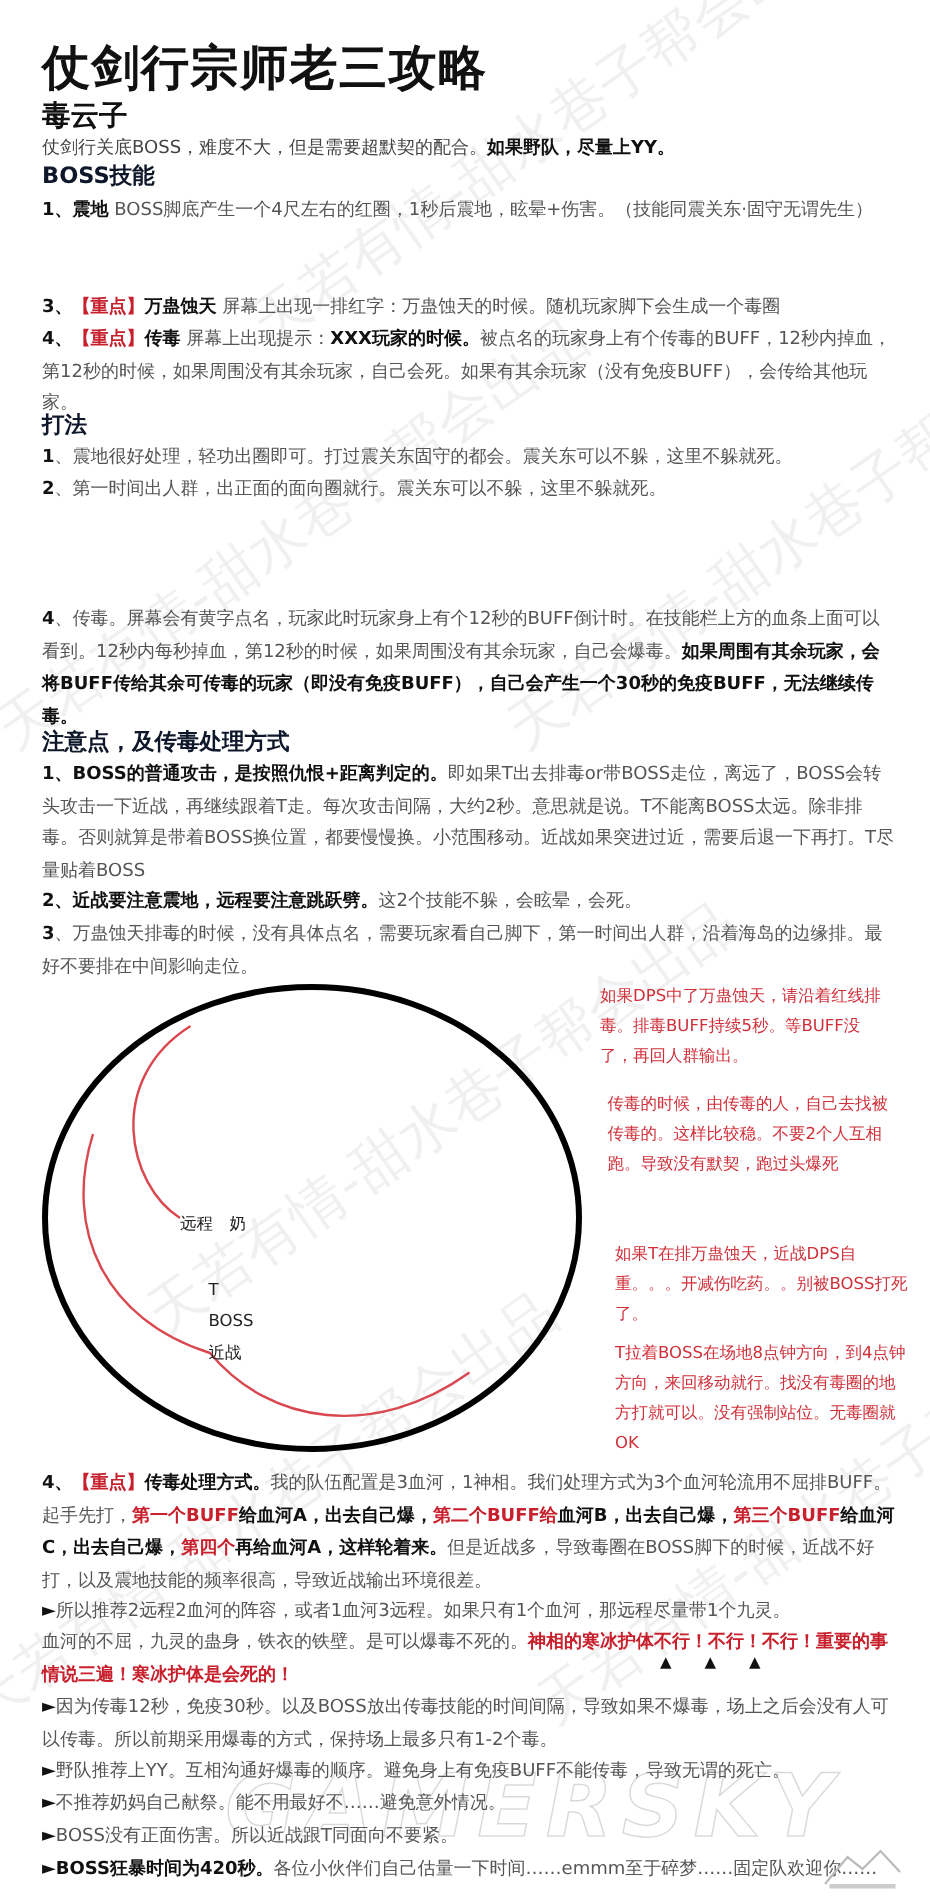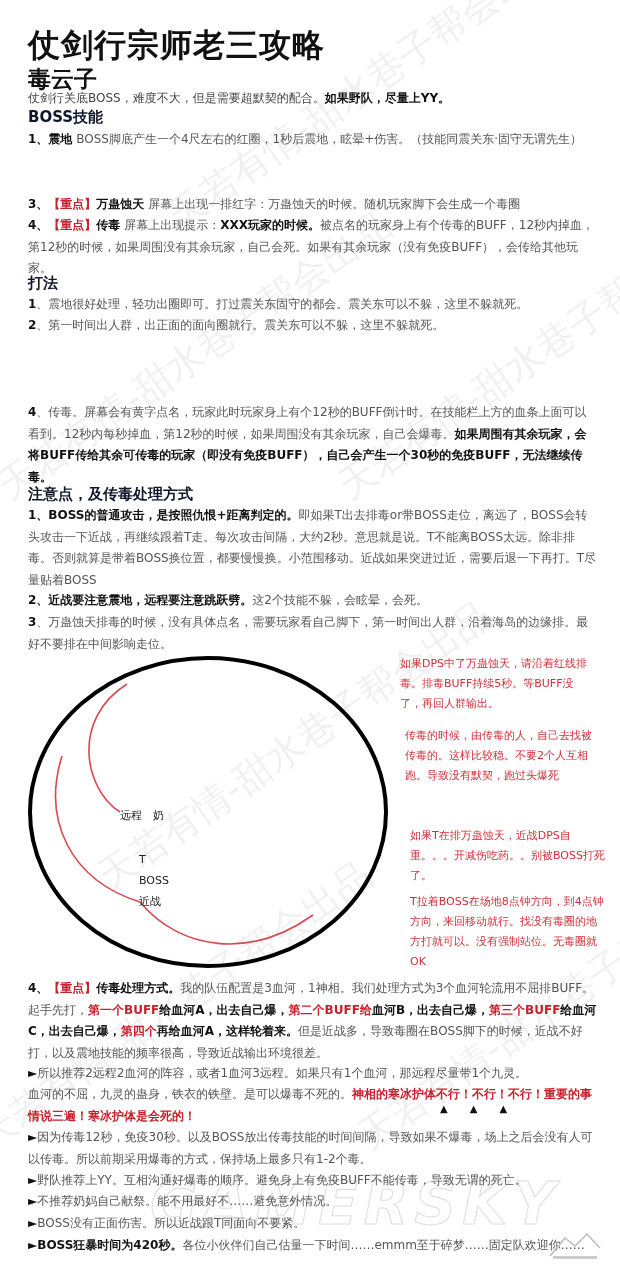--- a/index.html
+++ b/index.html
@@ -1,20 +1,20 @@
 <!DOCTYPE html>
 <html><head>
 <meta charset="utf-8">
 <style>
   html, body { margin: 0; padding: 0; background: #ffffff; }
   body { width: 620px; height: 1269px; position: relative; overflow: hidden;
          font-family: "DejaVu Sans", "Liberation Sans", sans-serif; color: #333; }
   .page { position: absolute; left: 0; top: 0; width: 620px; height: 1269px; }
   .title { position: absolute; left: 28px; top: 24px; font-size: 32px; font-weight: bold; color: #111; letter-spacing: 1px; }
-  .subtitle { position: absolute; left: 28px; top: 64px; font-size: 23px; font-weight: bold; color: #111; }
+  .subtitle { position: absolute; left: 28px; top: 64px; font-size: 19px; font-weight: bold; color: #111; }
   .intro { position: absolute; left: 28px; top: 90px; font-size: 12px; color: #444; }
   .b { font-weight: bold; color: #111; }
   .red { color: #c8202c; font-weight: bold; }
   .sec { position: absolute; left: 28px; font-size: 15px; font-weight: bold; color: #0f172a; }
   .para { position: absolute; left: 28px; width: 570px; font-size: 12px; line-height: 21.5px; color: #555; }
   .para .num { font-weight: bold; color: #111; }
   .diagram { position: absolute; left: 20px; top: 650px; width: 380px; height: 320px; }
   .note { position: absolute; font-size: 11px; line-height: 20px; color: #d0303a; width: 195px; }
   .dlabel { position: absolute; font-size: 11px; color: #222; }
   .arrows { position: absolute; left: 440px; top: 1103px; font-size: 10px; color: #111; letter-spacing: 22px; }

